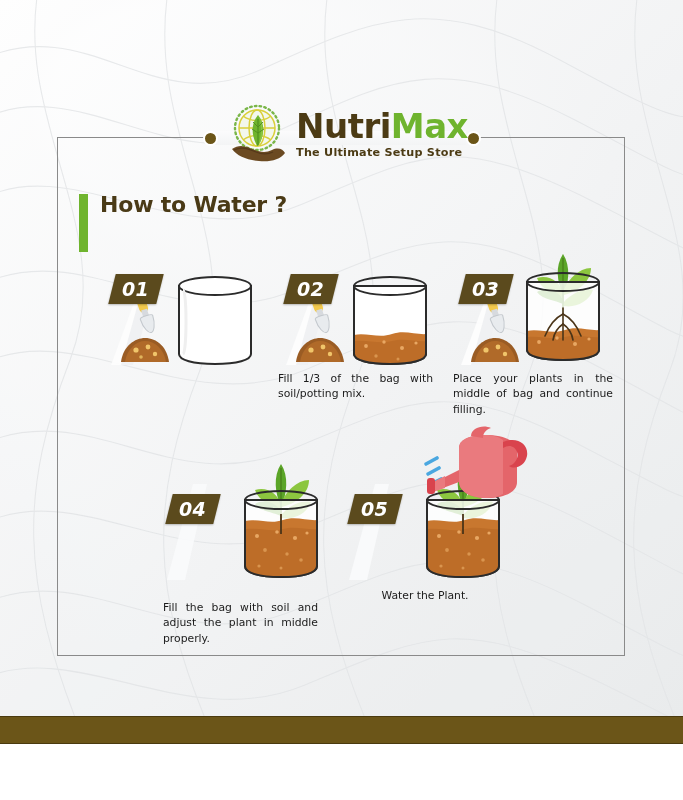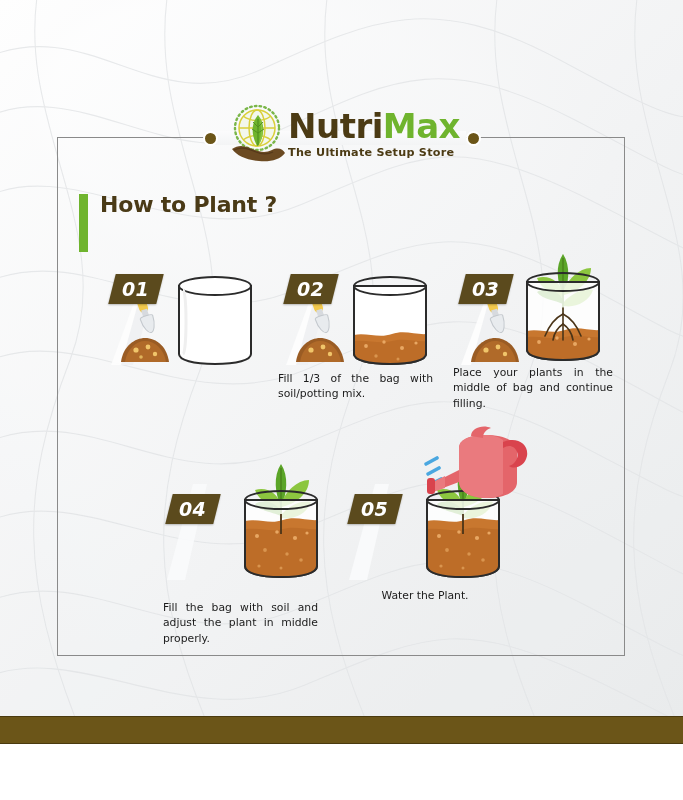--- a/index.html
+++ b/index.html
@@ -34,21 +34,21 @@
   #frame-dot-left{left:203px;top:131px;}
   #frame-dot-right{left:466px;top:131px;}
   #frame-gap{
     position:absolute;left:208px;top:131px;width:258px;height:14px;
     background:linear-gradient(#fbfbfc,#f3f4f5);
   }
 
   
   #logo{
     position:absolute;left:228px;top:101px;width:232px;height:64px;
-    display:flex;align-items:center;
+    display:flex;align-items:center;gap:8px;
   }
   #logo-mark{position:relative;width:60px;height:60px;flex:0 0 60px;}
   #logo-text{display:flex;flex-direction:column;justify-content:center;padding-top:2px;}
   #logo-wordmark{
     font-size:34px;font-weight:bold;letter-spacing:-.5px;line-height:1;
     font-family:"DejaVu Sans","Liberation Sans",sans-serif;
   }
   #logo-wordmark .w1{color:#4c3b14;}
   #logo-wordmark .w2{color:#6fb42e;}
   #logo-tagline{
@@ -162,21 +162,21 @@
       <div id="logo-wordmark">
         <span class="w1">Nutri</span><span class="w2">Max</span>
       </div>
       <div id="logo-tagline">The Ultimate Setup Store</div>
     </div>
   </div>
 
   <div id="headline">
     <div id="headline-bar"></div>
     <div id="headline-lines">
-      <div class="headline-line">How to Plant ?</div>
+      <div class="headline-line">How to Water ?</div>
     </div>
   </div>
 
   <div class="step" id="step-1" style="left:103px;top:270px;width:162px;">
     <div class="step-art">
       <svg width="175" height="95" viewBox="0 0 175 95">
         <polygon points="40,8 8,95 30,95 52,8" fill="#fdfdfd" opacity=".95"></polygon>
         <polygon points="42,8 18,95 30,95 54,8" fill="#eef0f2" opacity=".9"></polygon>
         <g>
           <path d="M18 92 C 20 76, 32 68, 42 68 C 54 68, 64 77, 66 92 Z" fill="#9a5c24"></path>
@@ -298,21 +298,21 @@
           <path d="M52 60 L52 92"></path>
           <path d="M52 66 C 44 70, 38 78, 34 88"></path>
           <path d="M52 66 C 60 70, 66 78, 70 88"></path>
           <path d="M52 76 C 46 80, 43 86, 42 92"></path>
           <path d="M52 76 C 58 80, 61 86, 62 92"></path>
         </g>
         <ellipse cx="52" cy="34" rx="36" ry="9" fill="none" stroke="#2b2b2b" stroke-width="2"></ellipse>
         <path d="M16 34 L16 102 C 16 108, 30 112, 52 112 C 74 112, 88 108, 88 102 L88 34" fill="none" stroke="#2b2b2b" stroke-width="2"></path>
       </svg>
     </div>
-    <div class="step-text" style="">Place your plants in the middle of bag and continue filling.</div>
+    <div class="step-text" style="margin-top:6px;">Place your plants in the middle of bag and continue filling.</div>
   </div>
 
   <div class="step" id="step-4" style="left:163px;top:470px;width:155px;">
     <div class="step-art" style="height:110px;">
       <svg width="60" height="110" viewBox="0 0 60 110">
         <polygon points="30,14 4,110 22,110 44,14" fill="#fafbfc" opacity=".9"></polygon>
       </svg>
       <div class="badge" style="left:6px;top:24px;">
         <span class="badge-num">04</span>
       </div>

